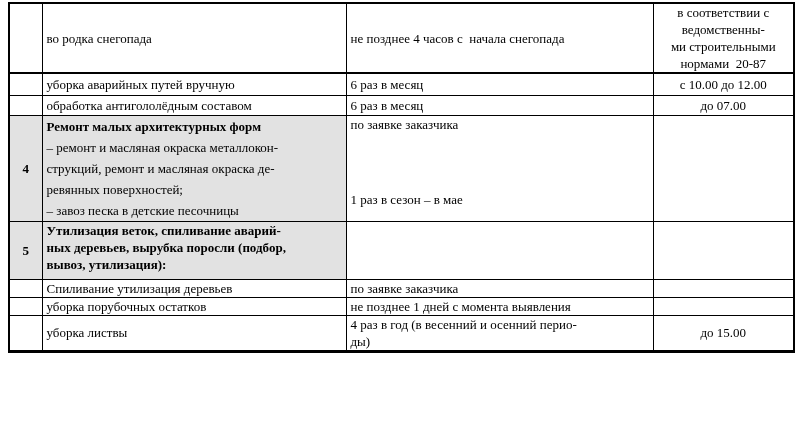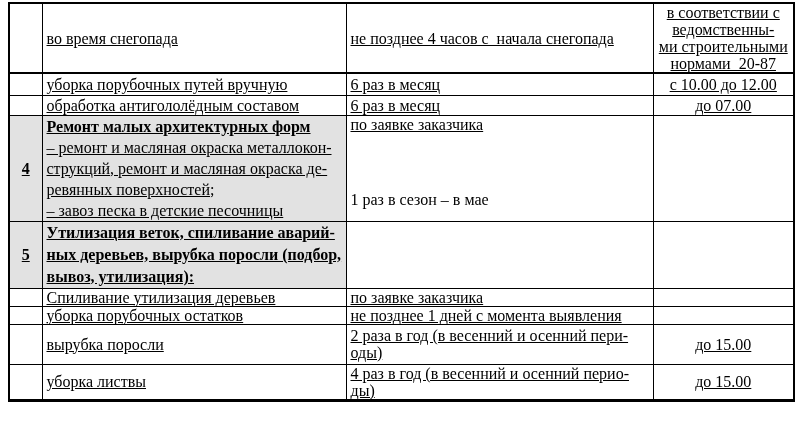--- a/index.html
+++ b/index.html
@@ -18,75 +18,74 @@
     top: 2px;
     width: 785px;
     border-collapse: collapse;
     table-layout: fixed;
     border: 2px solid var(--border-color, #000);
     border-bottom-width: 3px;
   }
   td {
     border: 1px solid var(--border-color, #000);
     padding: 0 4px;
-    font-size: 16px;
+    font-size: 13px;
     line-height: 17px;
     vertical-align: middle;
     overflow: hidden;
-    text-decoration: underline;
   }
   td.c-num { text-align: center; font-weight: bold; padding: 0 1px; }
   td.c-time { text-align: center; }
   .pre { white-space: pre-wrap; }
   tr.hdr td { border-bottom-width: 2px; }
   tr.shaded td.c-num, tr.shaded td.c-desc { background: var(--shaded-bg, #e2e2e2); }
   td.v-top { vertical-align: top; margin-left: 21px; }
   td.rel { position: relative; }
   .bold { font-weight: bold; }
   tr.row-repair td.c-desc .pre { line-height: 21px; }
-  tr.row-util td.c-desc .pre { line-height: 22px; }
+  tr.row-util td.c-desc .pre { line-height: 17px; }
   .freq-bottom { position: absolute; left: 4px; bottom: 13px; white-space: nowrap; }
 </style>
 </head>
 <body>
 
 <div class="page">
   <table class="sched">
     <colgroup>
       <col style="width:33px">
       <col style="width:304px">
       <col style="width:307px">
       <col style="width:141px">
     </colgroup>
 
     <tbody>
         <tr class="hdr" style="height:70px">
       <td class="c-num">
             <div></div>
           </td>
       <td class="c-desc">
-            <div class="pre">во время снегопада</div>
+            <div class="pre">во родка снегопада</div>
           </td>
       <td class="c-freq">
             <div class="pre">не позднее 4 часов с  начала снегопада</div>
           </td>
       <td class="c-time">
             <div class="pre">в соответствии с
 ведомственны-
 ми строительными
 нормами  20-87</div>
           </td>
     </tr>
 
     <tr style="height:22px">
       <td class="c-num">
             <div></div>
           </td>
       <td class="c-desc">
-            <div class="pre">уборка порубочных путей вручную</div>
+            <div class="pre">уборка аварийных путей вручную</div>
           </td>
       <td class="c-freq">
             <div class="pre">6 раз в месяц</div>
           </td>
       <td class="c-time">
             <div class="pre">с 10.00 до 12.00</div>
           </td>
     </tr>
 
 
@@ -166,35 +165,20 @@
             <div class="pre">уборка порубочных остатков</div>
           </td>
       <td class="c-freq">
             <div class="pre">не позднее 1 дней с момента выявления</div>
           </td>
       <td class="c-time">
             <div class="pre"></div>
           </td>
     </tr>
 
-    <tr style="height:40px">
-      <td class="c-num">
-            <div></div>
-          </td>
-      <td class="c-desc">
-            <div class="pre">вырубка поросли</div>
-          </td>
-      <td class="c-freq">
-            <div class="pre">2 раза в год (в весенний и осенний пери-
-оды)</div>
-          </td>
-      <td class="c-time">
-            <div class="pre">до 15.00</div>
-          </td>
-    </tr>
 
     <tr style="height:33px">
       <td class="c-num">
             <div></div>
           </td>
       <td class="c-desc">
             <div class="pre">уборка листвы</div>
           </td>
       <td class="c-freq">
             <div class="pre">4 раз в год (в весенний и осенний перио-

